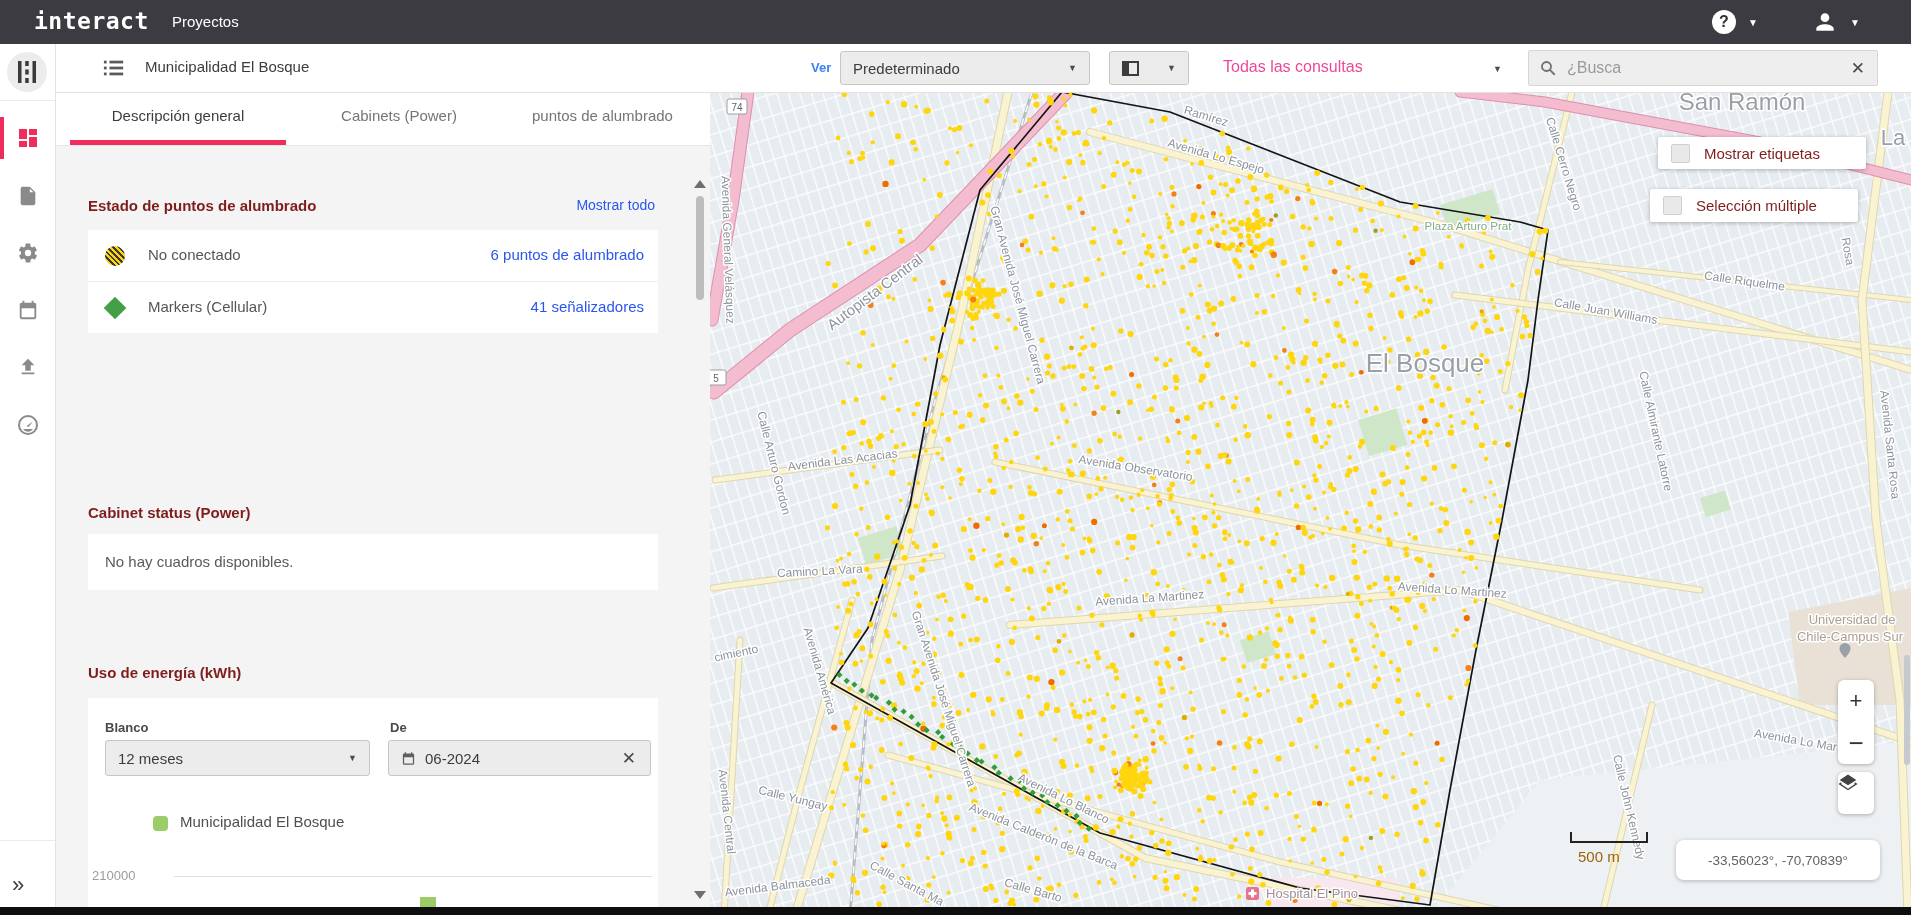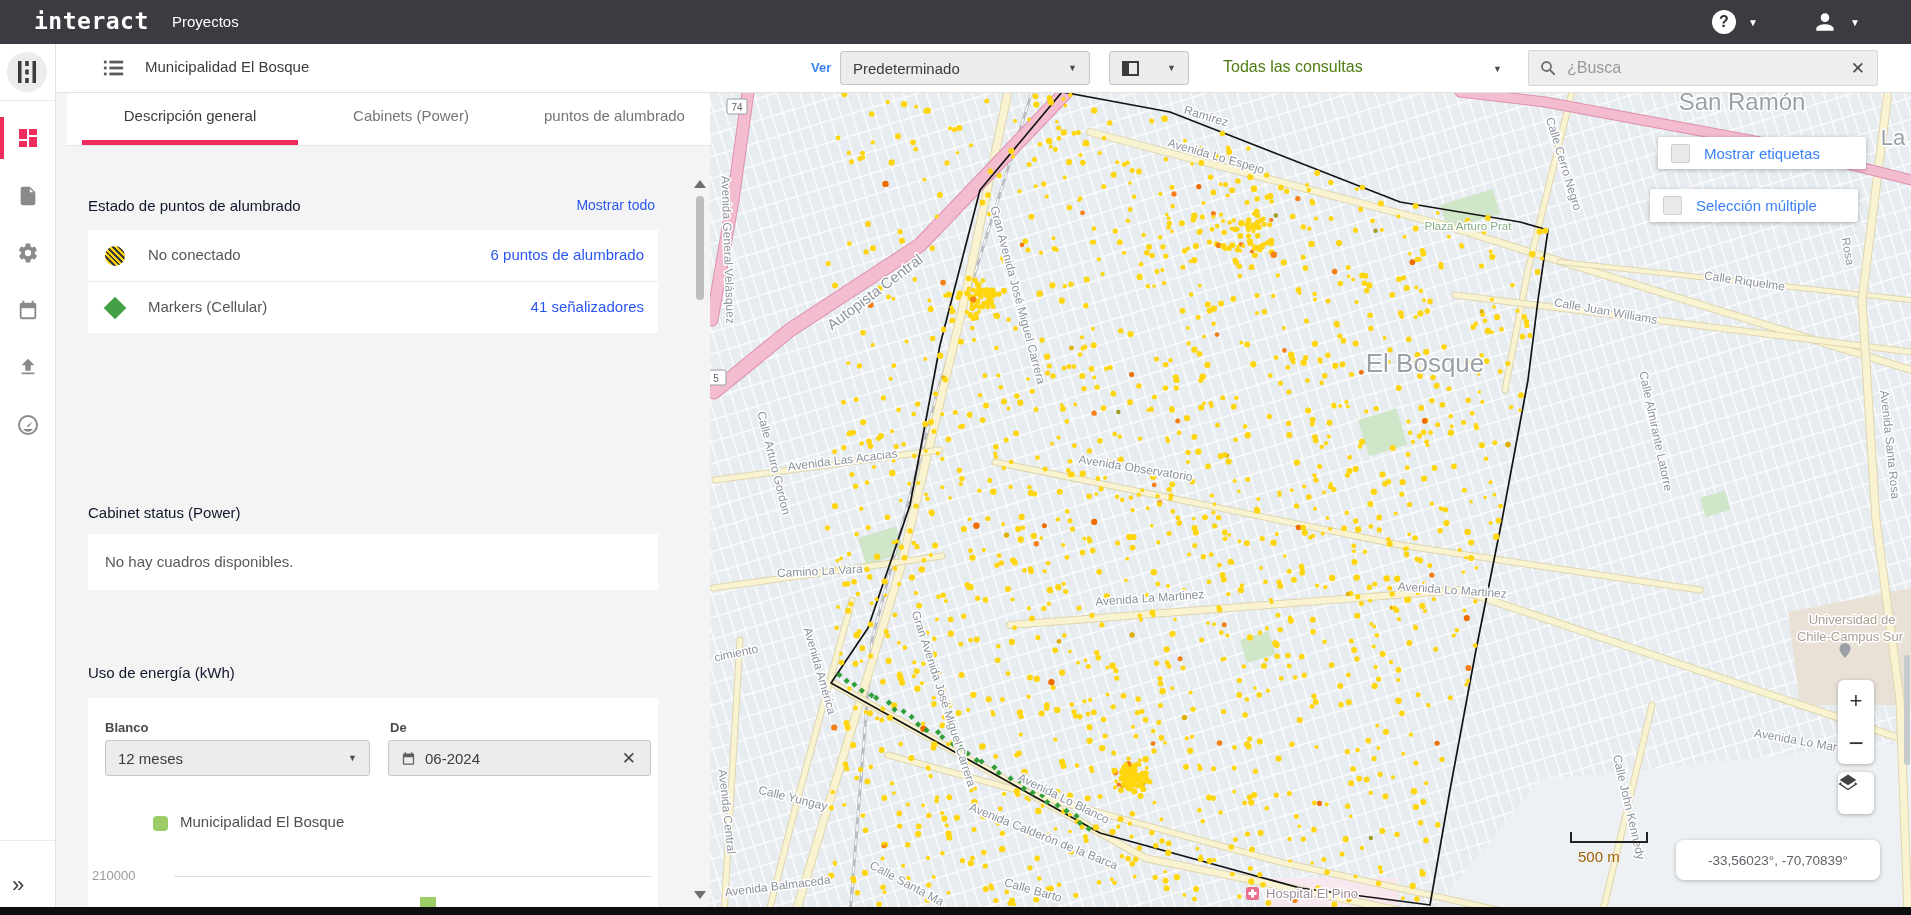--- a/index.html
+++ b/index.html
@@ -20,45 +20,45 @@
            border-bottom:1px solid #e2e2e2;z-index:20;}
   .toolbar .abs{position:absolute;}
   .proj-title{left:90px;top:14px;font-size:15px;color:#3c3c3c;}
   .ver-label{left:756px;top:16px;font-size:13px;font-weight:bold;color:#3b82f6;}
   .select-box{background:#ececec;border:1px solid #c6c6c6;border-radius:3px;height:34px;top:7px;
               display:flex;align-items:center;font-size:15px;color:#3c3c3c;cursor:pointer;box-sizing:border-box;}
   .sel-view{left:785px;width:250px;padding:0 12px;}
   .sel-view .caret{margin-left:auto;}
   .sel-layout{left:1054px;width:80px;justify-content:space-between;padding:0 12px;}
   .caret{font-size:9px;color:#4c4c4c;}
-  .queries{left:1168px;top:14px;font-size:16px;color:#4d7c0f;cursor:pointer;}
+  .queries{left:1168px;top:14px;font-size:16px;color:#ec4899;cursor:pointer;}
   .queries-caret{left:1438px;top:20px;}
   .search-box{left:1473px;top:6px;width:350px;height:36px;background:#eeeeee;border:1px solid #d6d6d6;
               border-radius:2px;display:flex;align-items:center;box-sizing:border-box;padding:0 10px;}
   .search-box input{flex:1;border:none;background:transparent;outline:none;font-size:16px;
               font-family:"Liberation Sans",sans-serif;color:#3c3c3c;margin-left:8px;}
   .search-box input::placeholder{color:#9a9a9a;}
   .x-btn{font-size:17px;color:#4a4a4a;cursor:pointer;padding:0 2px;}
   
   .rail{position:absolute;left:0;top:44px;width:55px;bottom:0;background:#fff;border-right:1px solid #e2e2e2;z-index:25;}
   .rail-logo{position:absolute;left:7px;top:8px;width:40px;height:40px;border-radius:50%;background:#ececec;
              display:flex;align-items:center;justify-content:center;}
   .rail-div{position:absolute;left:0;right:0;top:56px;border-top:1px solid #ebebeb;}
   .rail-item{position:absolute;left:0;width:55px;height:48px;display:flex;align-items:center;
              justify-content:center;cursor:pointer;}
   .rail-item.active::before{content:"";position:absolute;left:0;top:3px;bottom:3px;width:4px;background:#ee2d5d;}
   .rail-bottom-div{position:absolute;left:0;right:0;top:796px;border-top:1px solid #ebebeb;}
   .collapse{position:absolute;left:12px;top:828px;font-size:22px;color:#3f3f3f;cursor:pointer;}
   
   .panel{position:absolute;left:55px;top:92px;width:655px;bottom:0;background:#f4f4f4;z-index:10;}
-  .tabsbar{position:absolute;left:12px;top:0;right:0;height:53px;background:#fff;border-bottom:1px solid #e6e6e6;}
+  .tabsbar{position:absolute;left:0;top:0;right:0;height:53px;background:#fff;border-bottom:1px solid #e6e6e6;}
   .tab{position:absolute;top:0;height:48px;line-height:48px;font-size:15px;color:#757575;cursor:pointer;text-align:center;}
   .tab.active{color:#3c3c3c;}
   .tab-underline{position:absolute;left:15px;top:48px;width:216px;height:5px;background:#ee2d5d;}
-  .sec-head{position:absolute;font-size:15px;font-weight:normal;color:#0f172a;}
+  .sec-head{position:absolute;font-size:15px;font-weight:bold;color:#7f1d1d;}
   .link{color:#2a56f0;cursor:pointer;}
   .card{position:absolute;left:33px;width:570px;background:#fff;}
   .status-row{position:relative;border-bottom:1px solid #ececec;}
   .status-row:last-child{border-bottom:none;}
   .marker{position:absolute;left:17px;top:50%;margin-top:-10px;width:20px;height:20px;}
   .m-yellow-circle{border-radius:50%;background:#ffd60e;}
   .m-striped-circle{border-radius:50%;background:repeating-linear-gradient(45deg,#ffd60e 0 2px,#3a3a3a 2px 4px);}
   .m-green-diamond{background:#43a047;transform:rotate(45deg) scale(.8);}
   .row-label{position:absolute;left:60px;font-size:15px;color:#555;}
   .row-link{position:absolute;right:14px;font-size:15px;text-align:right;}
@@ -72,21 +72,21 @@
   .chart-bar{position:absolute;background:#9ccc65;}
   
   .pscroll-thumb{position:absolute;left:641px;top:104px;width:8px;height:104px;border-radius:4px;background:#bdbdbd;}
   .pscroll-arrow{position:absolute;left:639px;width:0;height:0;border-left:6px solid transparent;border-right:6px solid transparent;}
   .pscroll-up{top:88px;border-bottom:8px solid #6f6f6f;}
   .pscroll-down{top:799px;border-top:8px solid #6f6f6f;}
   
   .map{position:absolute;left:710px;top:92px;right:0;bottom:0;background:#e9edf1;z-index:5;}
   .map svg{position:absolute;left:0;top:0;}
   .map-overlay{position:absolute;background:#fff;border-radius:2px;box-shadow:0 1px 4px rgba(0,0,0,.28);
-               display:flex;align-items:center;font-size:15px;color:#3b82f6;cursor:pointer;}
+               display:flex;align-items:center;font-size:15px;color:#7f1d1d;cursor:pointer;}
   .chk{width:17px;height:17px;background:#e9e9e9;border:1px solid #cfcfcf;border-radius:2px;margin:0 14px 0 13px;}
   .zoombox{position:absolute;left:1128px;top:588px;width:36px;height:84px;background:#fff;border-radius:6px;
            box-shadow:0 1px 4px rgba(0,0,0,.3);}
   .zoombox .zbtn{height:42px;display:flex;align-items:center;justify-content:center;font-size:22px;
            color:#333;cursor:pointer;}
   .layersbox{position:absolute;left:1128px;top:680px;width:36px;height:42px;background:#fff;border-radius:6px;
            box-shadow:0 1px 4px rgba(0,0,0,.3);display:flex;align-items:center;justify-content:center;cursor:pointer;}
   .scalebar{position:absolute;left:860px;top:740px;width:74px;height:9px;border-left:2px solid #222;
             border-right:2px solid #222;border-bottom:2px solid #222;}
   .scalelbl{position:absolute;left:868px;top:756px;font-size:15px;color:#a16207;}

